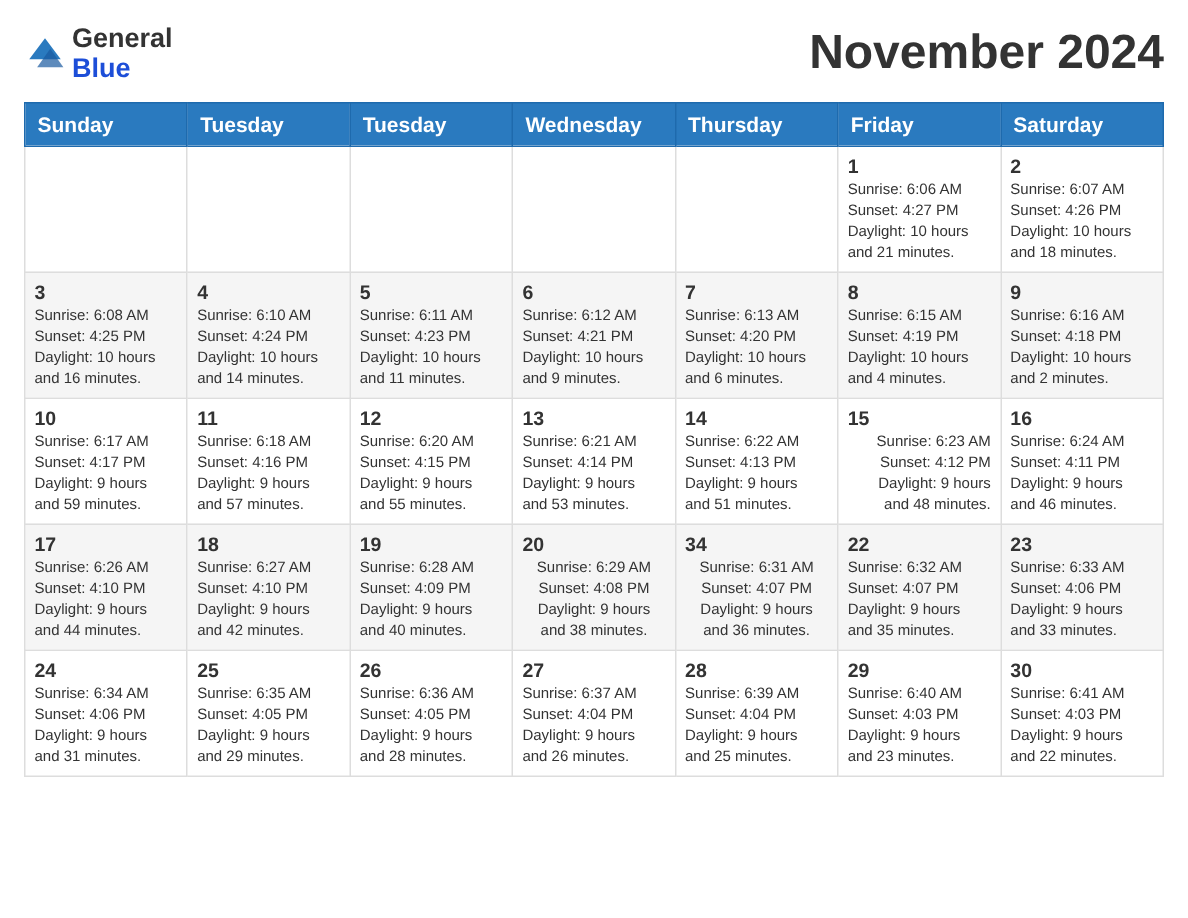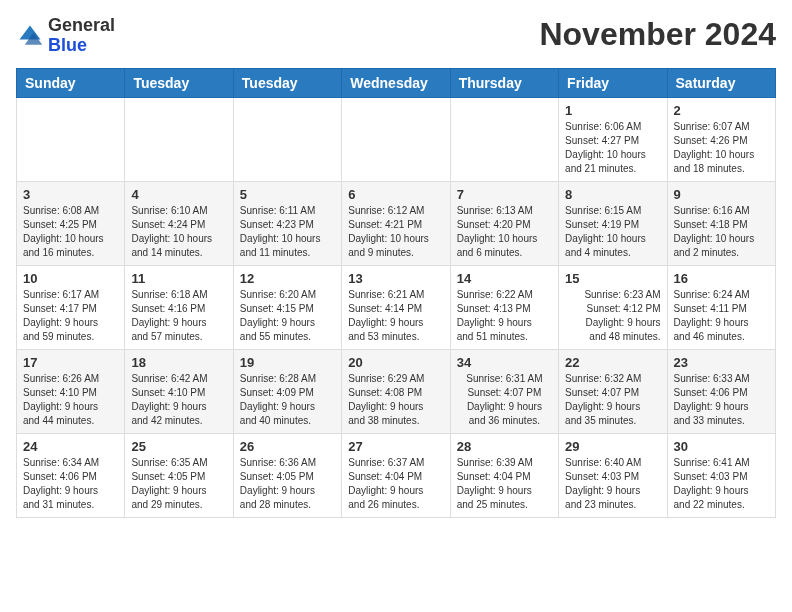--- a/index.html
+++ b/index.html
@@ -243,35 +243,35 @@
       <tr>
         <td>
           <span class="day-number">17</span>
           <div class="day-info" style="white-space: pre-line;">Sunrise: 6:26 AM
 Sunset: 4:10 PM
 Daylight: 9 hours
 and 44 minutes.</div>
         </td>
         <td>
           <span class="day-number">18</span>
-          <div class="day-info" style="white-space: pre-line;">Sunrise: 6:42 AM
+          <div class="day-info" style="white-space: pre-line;">Sunrise: 6:27 AM
 Sunset: 4:10 PM
 Daylight: 9 hours
 and 42 minutes.</div>
         </td>
         <td>
           <span class="day-number">19</span>
           <div class="day-info" style="white-space: pre-line;">Sunrise: 6:28 AM
 Sunset: 4:09 PM
 Daylight: 9 hours
 and 40 minutes.</div>
         </td>
         <td>
           <span class="day-number">20</span>
-          <div class="day-info" style="white-space: pre-line;">Sunrise: 6:29 AM
+          <div class="day-info" style="white-space: pre-line; text-align: center;">Sunrise: 6:29 AM
 Sunset: 4:08 PM
 Daylight: 9 hours
 and 38 minutes.</div>
         </td>
         <td>
           <span class="day-number">34</span>
           <div class="day-info" style="white-space: pre-line; text-align: center;">Sunrise: 6:31 AM
 Sunset: 4:07 PM
 Daylight: 9 hours
 and 36 minutes.</div>

